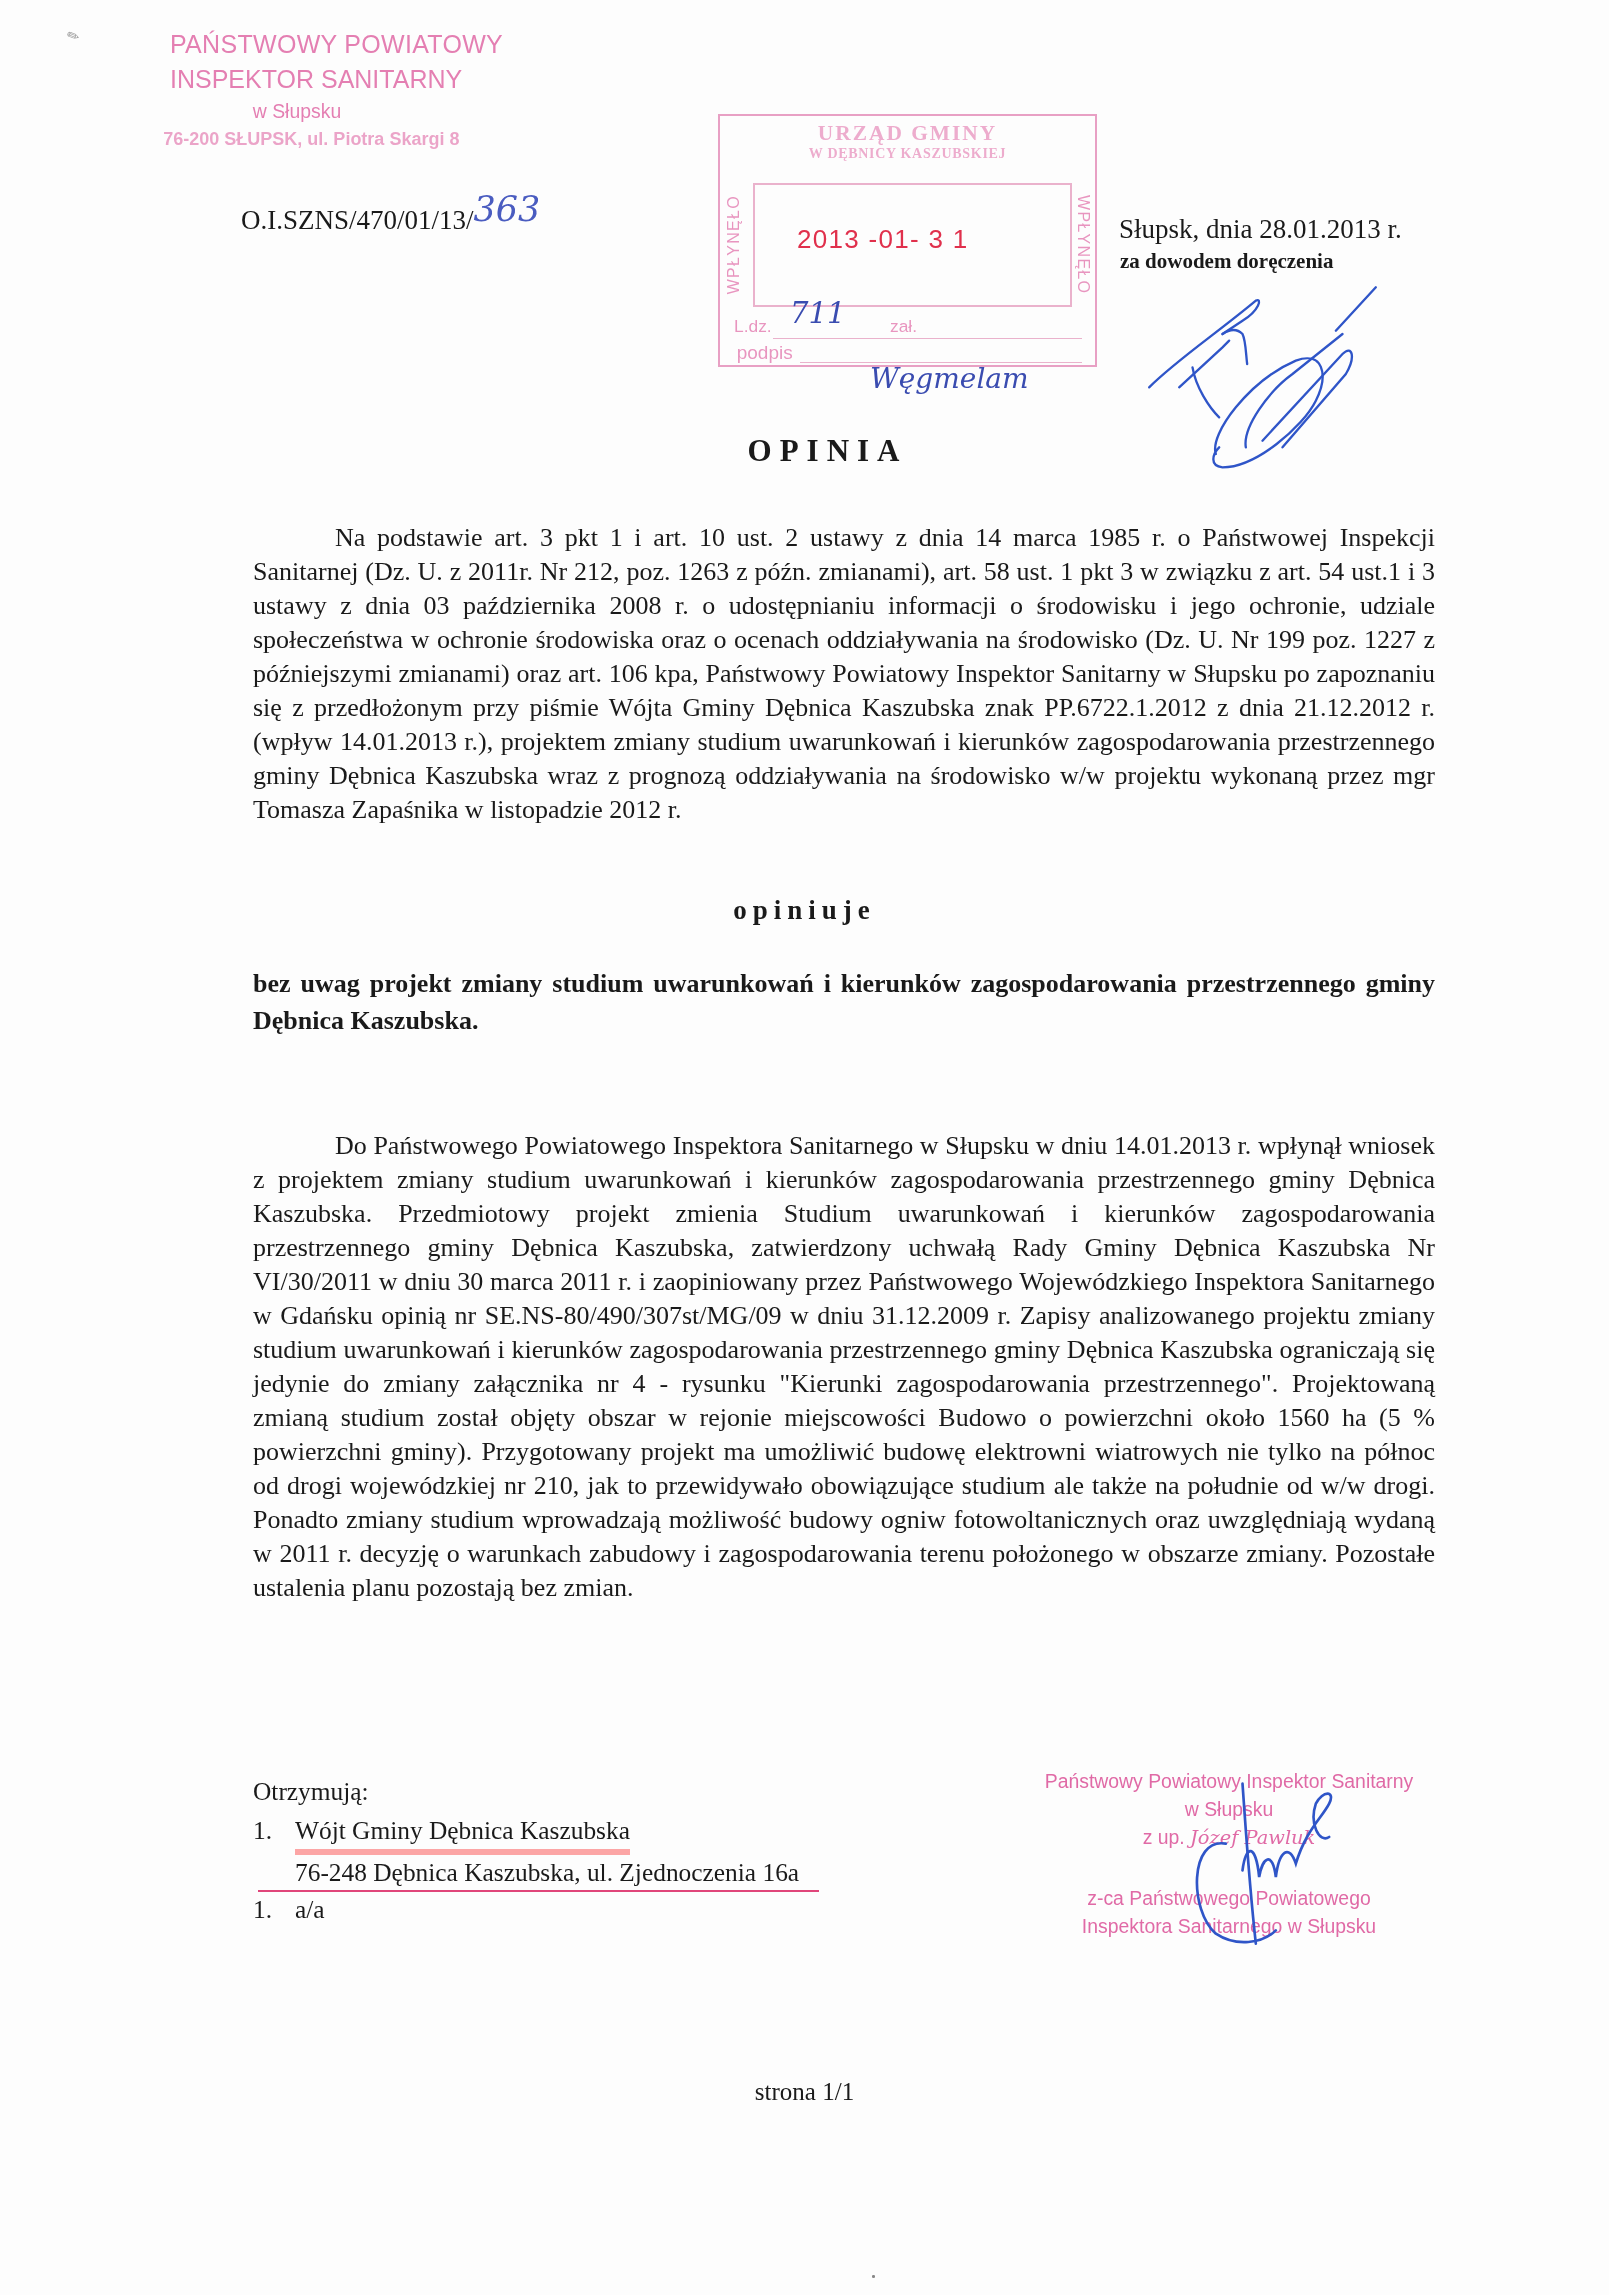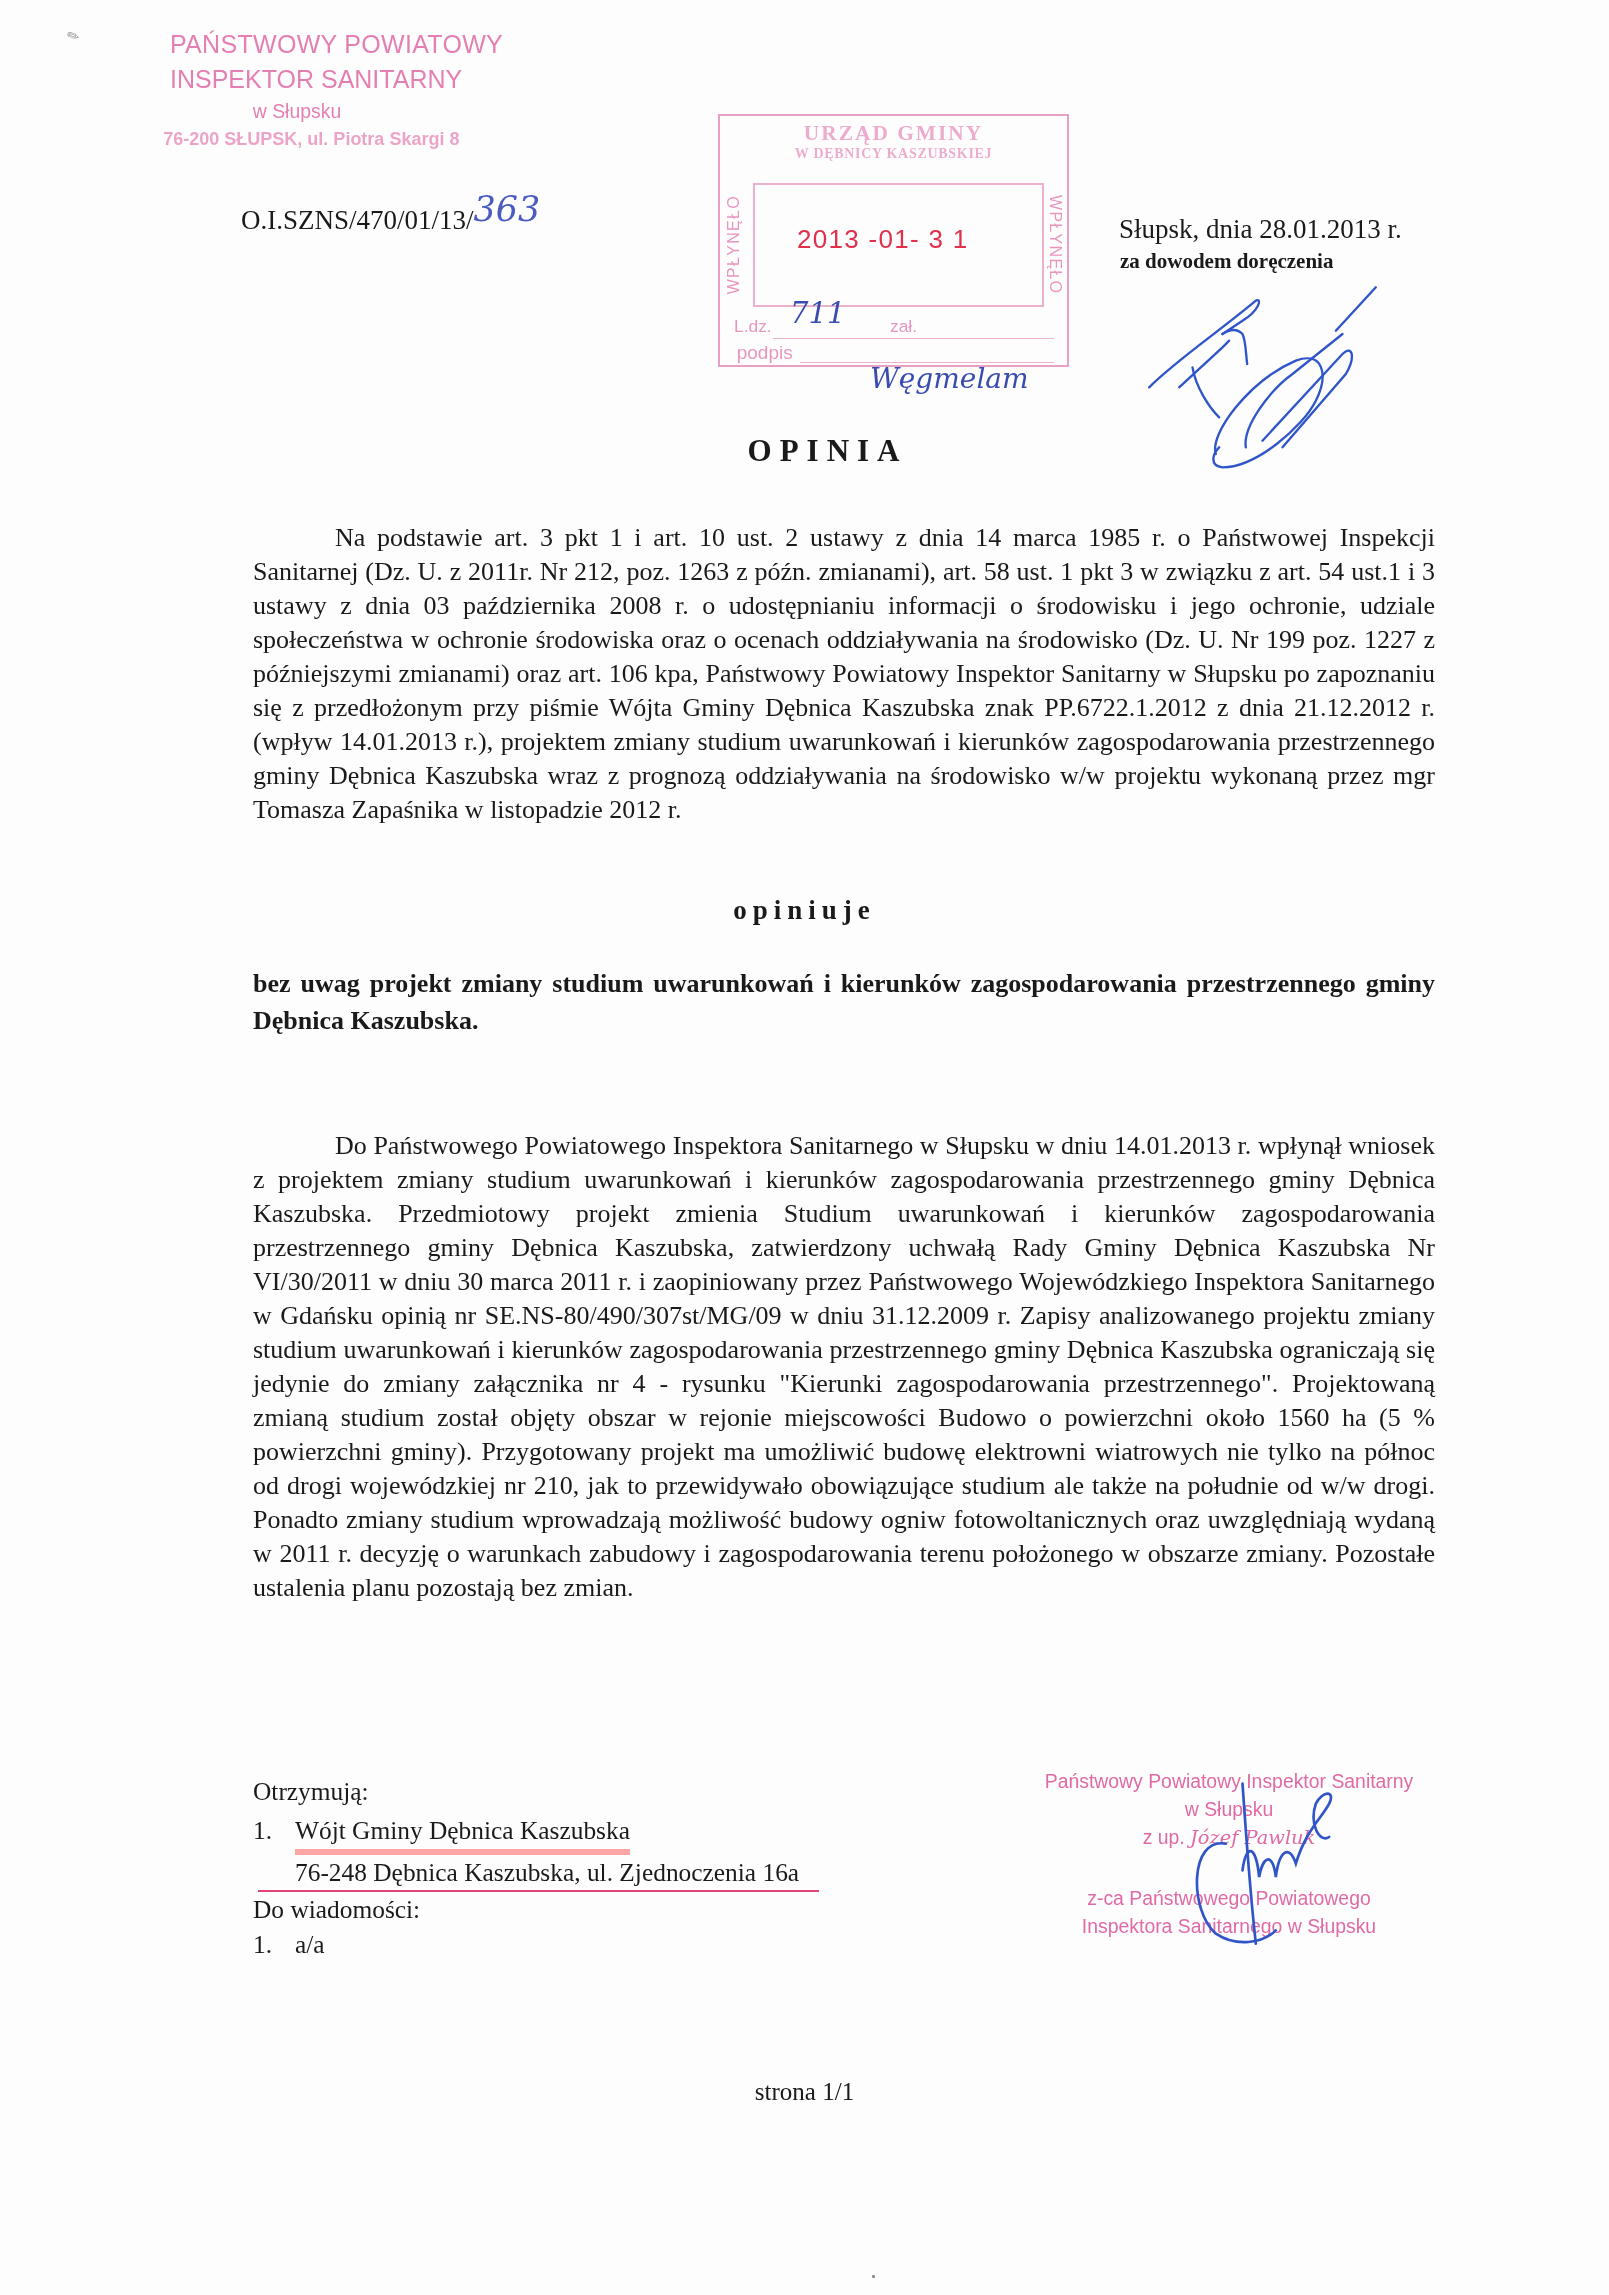--- a/index.html
+++ b/index.html
@@ -43,21 +43,21 @@
   .stamp-recv .side.left { left: 5.3px; transform: rotate(180deg); }
   .stamp-recv .side.right { right: 2.7px; }
   .stamp-recv .date { position: absolute; left: 77px; top: 108px; font-size: 26px; color: #e0304c; font-family: "Liberation Sans Narrow", "Liberation Sans", sans-serif; letter-spacing: 1.3px; white-space: nowrap; }
   .stamp-recv .ldz { position: absolute; left: 14px; top: 200px; font-size: 17.4px; opacity: 0.7; }
   .stamp-recv .zal { position: absolute; left: 170px; top: 200px; font-size: 17.4px; opacity: 0.7; }
   .stamp-recv .podpis { position: absolute; left: 16.7px; top: 226px; font-size: 19px; opacity: 0.7; }
   .stamp-recv .hand-num { position: absolute; left: 70px; top: 180px; font-size: 29px; color: #3a4cb0; font-style: italic; font-family: "DejaVu Serif", serif; }
   .stamp-recv .hand-sig { position: absolute; left: 150px; top: 214px; font-size: 28px; color: #3a4cb0; font-style: italic; font-family: "DejaVu Serif", serif; margin-top: 32px; }
   .stamp-recv .line1 { position: absolute; left: 53px; right: 13.4px; top: 222px; border-top: 1.3px solid #eab2cc; }
   .stamp-recv .line2 { position: absolute; left: 80px; right: 13.4px; top: 246px; border-top: 1.3px solid #eab2cc; }
-  .stamp-recv { height: 249px; }
+  .stamp-recv { height: 249px; padding-left: 28px; }
 
   
   .place-date { left: 1119px; top: 214px; font-size: 27px; white-space: nowrap; }
   .delivery { left: 1120px; top: 249px; font-size: 21px; font-weight: bold; white-space: nowrap; }
   .sig-top { left: 1122px; top: 274px; width: 281px; height: 200px; }
 
   
   .title { left: 0; right: 0; top: 433px; text-align: center; font-size: 31px; font-weight: bold; letter-spacing: 8px; margin-left: 46px; }
 
   
@@ -150,21 +150,20 @@
   <div class="row">Otrzymują:</div>
   <div class="gap"></div>
   <div class="row">
     <span class="num">1.</span>
     <span class="ul">Wójt Gminy Dębnica Kaszubska</span>
   </div>
   <div class="row">
     <span class="num"></span>
     <span class="ul2">76-248 Dębnica Kaszubska, ul. Zjednoczenia 16a</span>
   </div>
-  <div class="row">Do wiadomości:</div>
   <div class="row">
     <span class="num">1.</span>
     <span>a/a</span>
   </div>
 </div>
 
 <div class="abs stamp-sign">
   <div>Państwowy Powiatowy Inspektor Sanitarny</div>
   <div>w Słupsku</div>
   <div>

